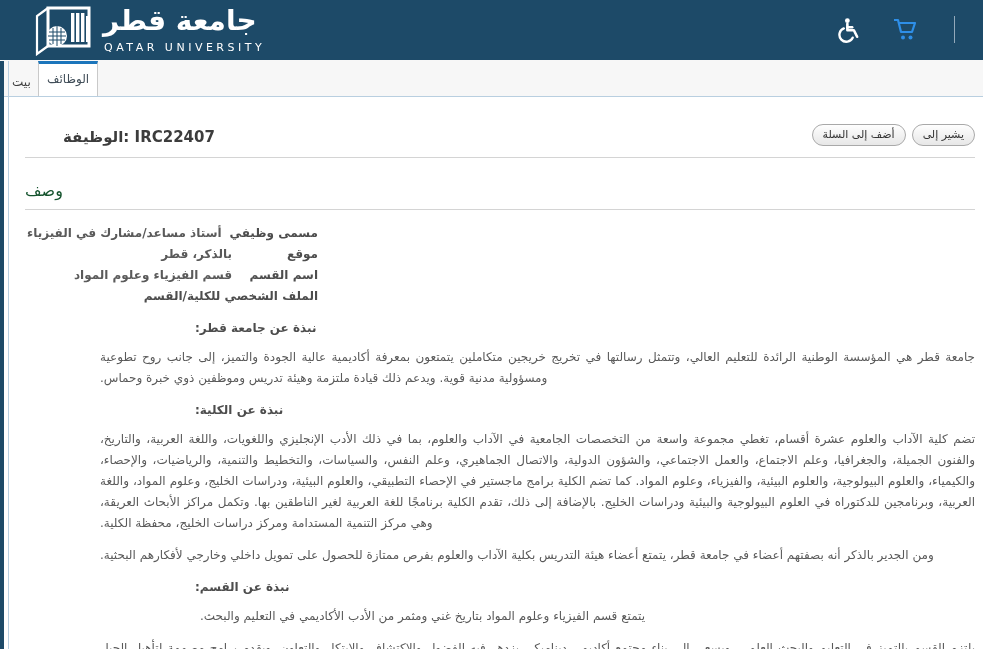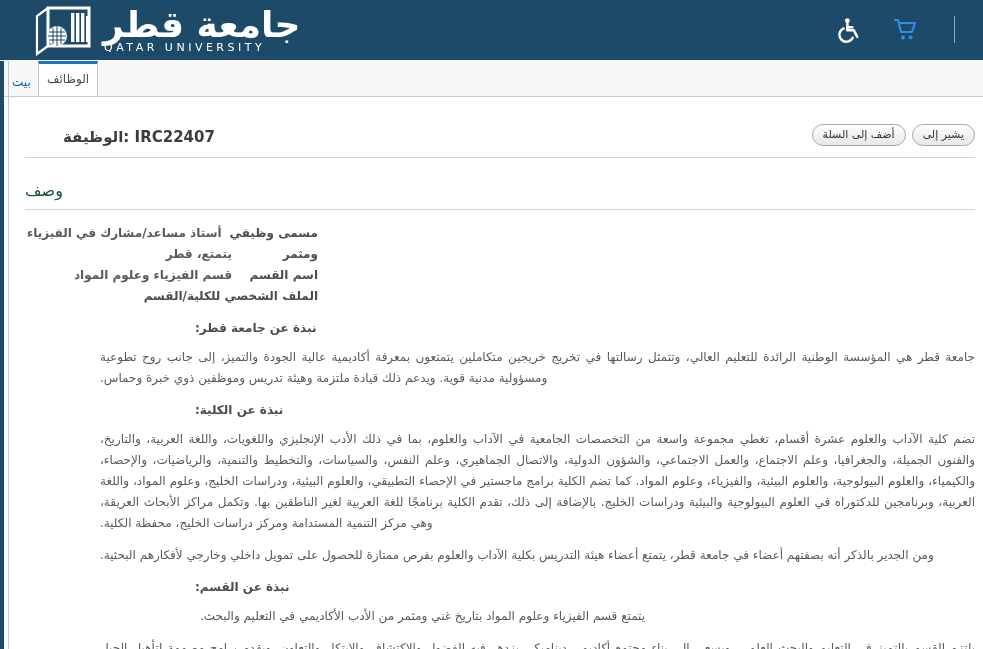--- a/index.html
+++ b/index.html
@@ -2,32 +2,32 @@
 <html lang="ar" dir="ltr"><head>
 <meta charset="utf-8">
 <style>
   * { box-sizing: border-box; margin: 0; padding: 0; }
   html,body { width: 983px; height: 649px; overflow: hidden; background: #fff;
     font-family: "DejaVu Sans", sans-serif; }
 
   
   .header { position: relative; width: 100%; height: 60px; background: #1d4a68; }
   .emblem { position: absolute; left: 33px; top: 4px; width: 62px; height: 52px; }
-  .logo-ar { position: absolute; left: 103px; top: 4px; font-size: 36px; font-weight: bold;
+  .logo-ar { position: absolute; left: 103px; top: 4px; font-size: 28px; font-weight: bold;
              color: #fff; direction: rtl; letter-spacing: 1px; }
   .logo-en { position: absolute; left: 104px; top: 41px; font-size: 11px; color: #fff;
              letter-spacing: 3.5px; }
   .hdr-access { position: absolute; left: 836px; top: 17px; width: 26px; height: 26px; cursor: pointer; }
   .hdr-cart   { position: absolute; left: 892px; top: 16px; width: 28px; height: 28px; cursor: pointer; }
   .hdr-divider{ position: absolute; left: 954px; top: 16px; width: 1px; height: 27px; background: #93a9ba; }
 
   
   .tabstrip { position: relative; width: 100%; height: 37px; background: #f7f7f7;
               border-bottom: 1px solid #b9cfe0; }
-  .tab-home { position: absolute; left: 12px; bottom: 7px; font-size: 12px; color: #0369a1;
+  .tab-home { position: absolute; left: 12px; bottom: 7px; font-size: 12px; color: #404040;
               cursor: pointer; }
   .tab-jobs { position: absolute; left: 38px; top: 1px; height: 35px; min-width: 56px;
               background: #fff; border: 1px solid #c9c9c9; border-bottom: none;
               border-top: 3px solid #1b75bb; text-align: center; font-size: 12px;
               color: #424f59; line-height: 30px; padding: 0 8px; cursor: pointer; z-index: 2; }
 
   
   .edge-navy { position: absolute; left: 0; top: 61px; width: 4px; height: 588px; background: #1d4a68; }
   .edge-blue { position: absolute; left: 8px; top: 61px; width: 1px; height: 588px; background: #b9cfe0; }
 
@@ -124,22 +124,22 @@
 
   <div class="desc-label">وصف</div>
   <hr class="rule2">
 
   <div class="fields">
     <div class="frow">
       <span class="flabel">مسمى وظيفي</span>
       <span class="fvalue">أستاذ مساعد/مشارك في الفيزياء</span>
     </div>
     <div class="frow">
-      <span class="flabel">ومثمر</span>
-      <span class="fvalue">يتمتع، قطر</span>
+      <span class="flabel">موقع</span>
+      <span class="fvalue">بالذكر، قطر</span>
     </div>
     <div class="frow">
       <span class="flabel">اسم القسم</span>
       <span class="fvalue">قسم الفيزياء وعلوم المواد</span>
     </div>
     <div class="frow">
       <span class="flabel">الملف الشخصي للكلية/القسم</span>
       <span class="fvalue"></span>
     </div>
   </div>

